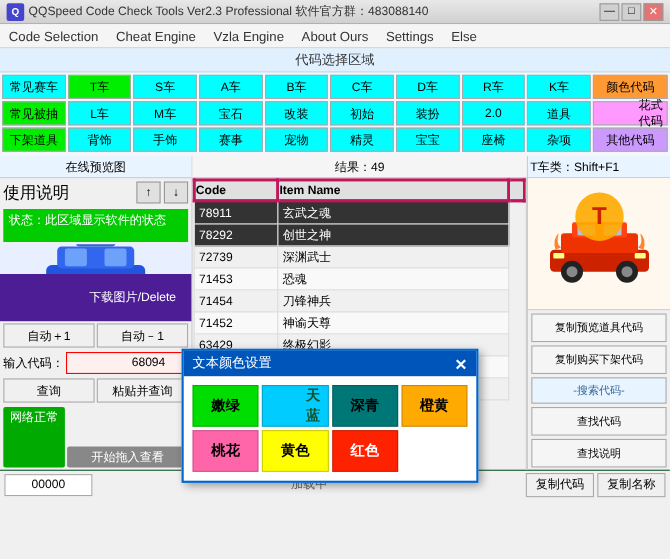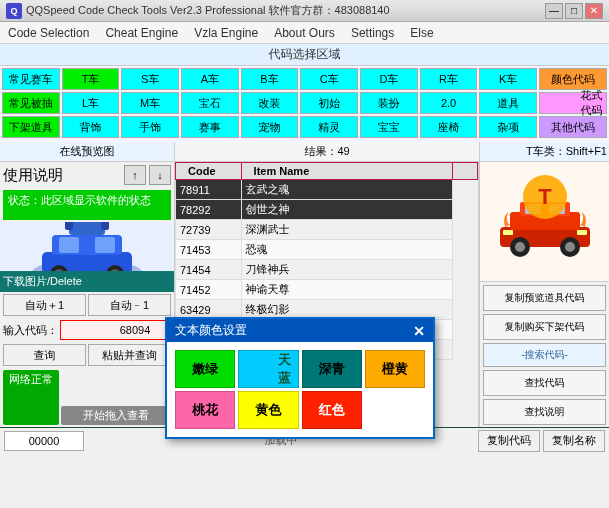--- a/index.html
+++ b/index.html
@@ -133,28 +133,28 @@
     .image-area {
       flex: 1;
       background: #e8f0ff;
       display: flex;
       align-items: center;
       justify-content: center;
       overflow: hidden;
       position: relative;
     }
     .download-btn {
-      background: #0f766e;
+      background: #4c1d95;
       color: white;
       border: none;
-      padding: 3px;
+      padding: 14px;
       cursor: pointer;
       font-size: 11px;
       width: 100%;
-      text-align: left;
+      text-align: right;
     }
     .bottom-buttons {
       display: flex;
       gap: 2px;
       padding: 2px 3px;
     }
     .bot-btn {
       flex: 1;
       height: 22px;
       font-size: 11px;
@@ -232,43 +232,43 @@
       overflow-y: auto;
       border-right: 1px solid #ccc;
     }
     table {
       width: 100%;
       border-collapse: collapse;
       font-size: 11px;
     }
     table thead th {
       background: #e0e0e0;
-      border: 1px solid #be185d;
-      padding: 2px 12px;
+      border: 3px solid #be185d;
+      padding: 2px 0;
       text-align: left;
       position: sticky;
       top: 0;
     }
     table tbody tr:nth-child(even) { background: #f9f9f9; }
     table tbody td {
       border: 1px solid #ddd;
       padding: 2px 4px;
     }
     .row-selected { background: #333 !important; color: white; }
     .row-selected td { color: white; }
 
     .right-panel {
       width: 130px;
       display: flex;
       flex-direction: column;
       border-left: 1px solid #ccc;
     }
     .right-header {
       background: #e8f4ff;
-      text-align: right;
+      text-align: left;
       font-size: 11px;
       padding: 2px;
       border-bottom: 1px solid #ccc;
     }
     .car-image-area {
       flex: 0 0 120px;
       background: #fff8ee;
       display: flex;
       align-items: center;
       justify-content: center;

